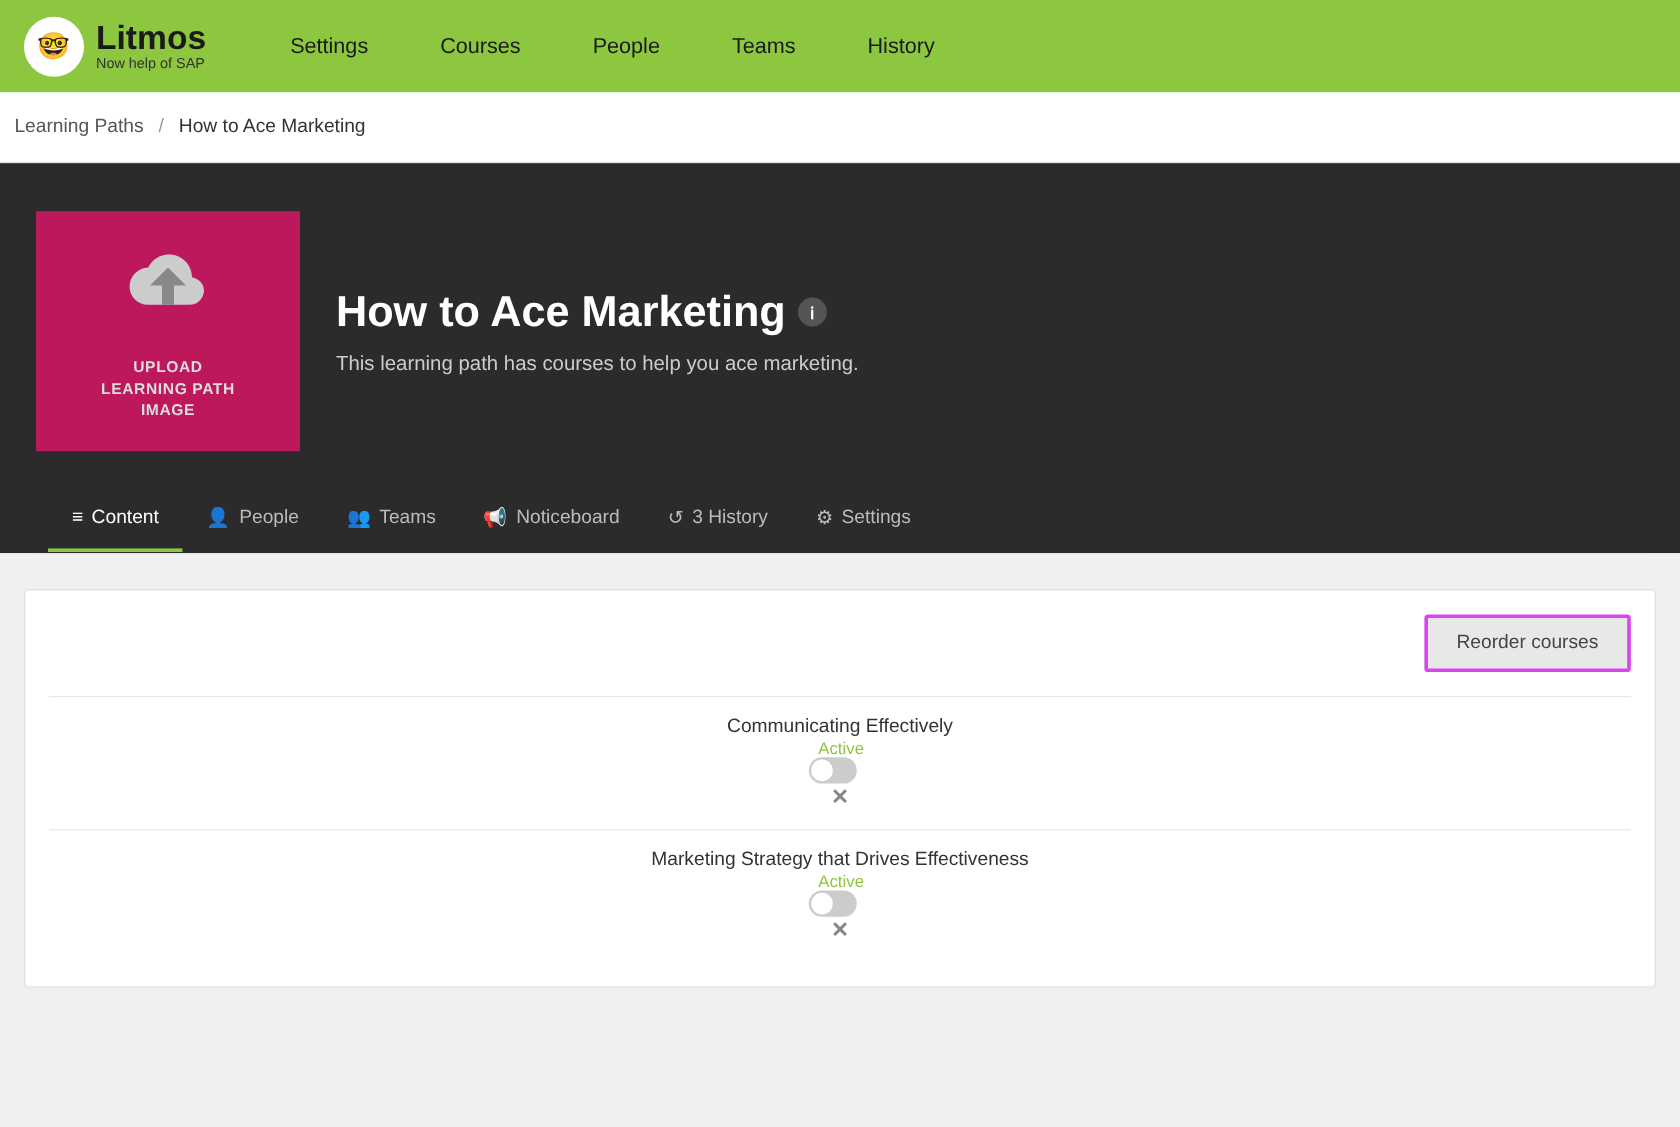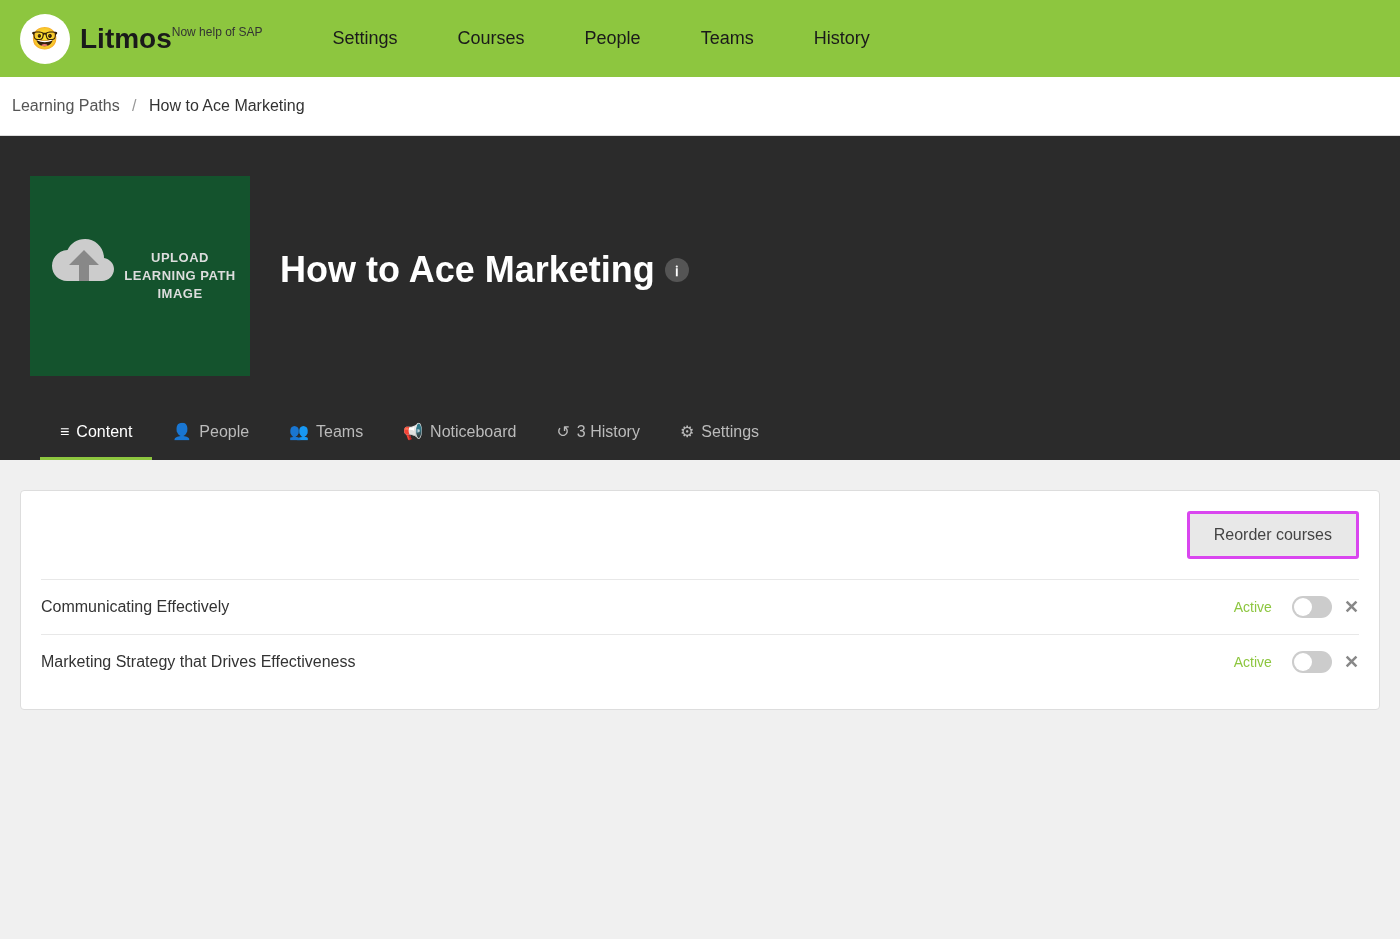--- a/index.html
+++ b/index.html
@@ -22,21 +22,21 @@
       width: 50px;
       height: 50px;
       background: white;
       border-radius: 50%;
       display: flex;
       align-items: center;
       justify-content: center;
       margin-right: 10px;
       font-size: 22px;
     }
-    .logo-text-block { display: flex; flex-direction: row; }
+    .logo-text-block { display: flex; flex-direction: column; }
     .logo-title { font-size: 28px; font-weight: bold; color: #1a1a1a; line-height: 1; }
     .logo-sub { font-size: 12px; color: #333; }
     .nav-links { display: flex; gap: 0; }
     .nav-link {
       color: #1a1a1a;
       text-decoration: none;
       font-size: 18px;
       padding: 0 30px;
       height: 77px;
       display: flex;
@@ -63,23 +63,23 @@
     }
     .hero-content {
       display: flex;
       align-items: center;
       gap: 30px;
       margin-bottom: 30px;
     }
     .upload-image-box {
       width: 220px;
       height: 200px;
-      background: #14532d;
-      display: flex;
-      flex-direction: row;
+      background: #be185d;
+      display: flex;
+      flex-direction: column;
       align-items: center;
       justify-content: center;
       color: white;
       cursor: pointer;
       flex-shrink: 0;
     }
     .upload-cloud-icon {
       font-size: 70px;
       margin-bottom: 10px;
       color: #ddd;
@@ -175,20 +175,21 @@
       padding: 12px 24px;
       font-size: 16px;
       cursor: pointer;
       border-radius: 3px;
     }
     .course-row {
       display: flex;
       align-items: center;
       padding: 16px 0;
       border-top: 1px solid #e8e8e8;
+      flex-direction: column;
     }
     .course-name {
       flex: 1;
       font-size: 16px;
       color: #333;
     }
     .course-status {
       color: #8dc63f;
       font-size: 14px;
       margin-right: 20px;
@@ -262,20 +263,21 @@
           <path d="M35 37V53H45V37H55L40 22L25 37H35Z" fill="#888"></path>
         </svg>
       </div>
       <div class="upload-label">UPLOAD<br>LEARNING PATH<br>IMAGE</div>
     </div>
     <div class="hero-info">
       <div class="hero-title">
         <span>How to Ace Marketing</span>
         <span class="info-icon">ℹ</span>
       </div>
+      <div class="hero-desc">This learning path has courses to help you ace marketing.</div>
     </div>
   </div>
 
   <div class="tabs-bar">
     <a class="tab-item active">
       <span class="tab-icon">≡</span>
       <span>Content</span>
     </a>
     <a class="tab-item">
       <span class="tab-icon">👤</span>

